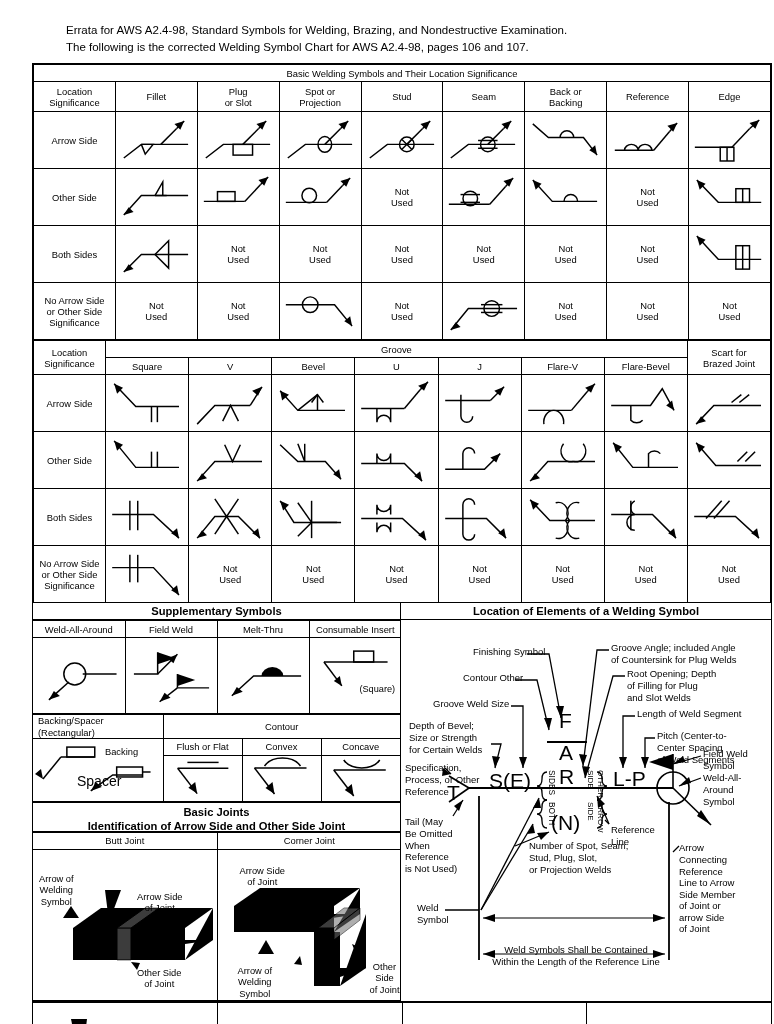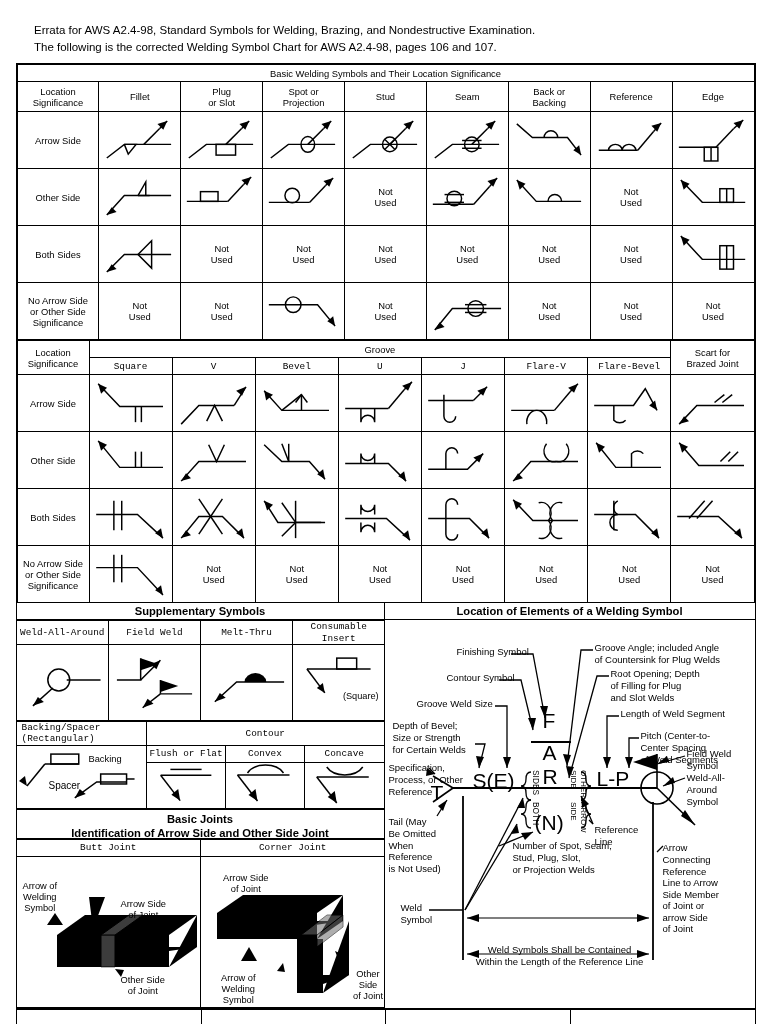--- a/index.html
+++ b/index.html
@@ -3,21 +3,21 @@
 <meta charset="utf-8">
 <style>
   * { box-sizing: border-box; margin: 0; padding: 0; }
   body {
     width: 774px; height: 1024px;
     background: #ffffff;
     font-family: "Liberation Sans", sans-serif;
     color: #000;
     overflow: hidden;
   }
-  .page { width: 771px; height: 1024px; position: relative; }
+  .page { width: 771px; height: 1024px; position: relative; padding-left: 32px; }
 
   
   .errata { padding: 22px 0 8px 34px; font-size: 11.5px; line-height: 1.45; }
 
   
   .tblwrap { margin: 0 auto; width: 740px; border: 1.6px solid #000; border-bottom: none; }
   table.wt { width: 100%; border-collapse: collapse; table-layout: fixed; }
   table.wt td, table.wt th {
     border: 0.9px solid #000;
     font-weight: normal;
@@ -42,21 +42,21 @@
   
   .split { display: flex; width: 740px; margin: 0 auto; border: 1.6px solid #000; border-top: none; border-bottom: none; }
   .colL { width: 368px; border-right: 0.9px solid #000; }
   .colR { width: 370px; }
   .bnr2 { font-weight: bold; font-size: 11.2px; text-align: center; height: 17px;
           line-height: 17px; border-bottom: 0.9px solid #000; }
   .sub { border-collapse: collapse; width: 100%; table-layout: fixed; }
   .sub td { border: 0.9px solid #000; font-size: 9.4px; text-align: center; vertical-align: middle; line-height:1.2; }
   .sub td.noL { border-left: none; }
   .sub td.noR { border-right: none; }
-  .hd { height: 17px; font-family: Liberation Mono, monospace; }
+  .hd { height: 17px; }
 
   
   .loc { position: relative; width: 370px; height: 350px; }
   .loc svg { position: absolute; left: 0; top: 0; }
   .loc .t { position: absolute; font-size: 9.5px; line-height: 1.22; white-space: pre; }
   .loc .big { font-size: 21px; font-family: "Liberation Sans", sans-serif; }
   .loc .vert { writing-mode: vertical-rl; font-size: 8.4px; letter-spacing: 0px; }
 
   
   .joint { position: relative; }
@@ -602,21 +602,21 @@
               <polyline points="28,18 62,18"></polyline>
                   <rect x="34" y="8" width="28" height="10"></rect>
               <polyline points="28,18 10,40"></polyline>
                   <polygon class="fil" points="10,40 8,30 2,35"></polygon>
               <polyline points="58,52 80,36 110,36"></polyline>
                   <rect x="84" y="28" width="26" height="10"></rect>
                   <line x1="110" y1="33" x2="118" y2="33"></line>
               <polygon class="fil" points="58,52 69,48 63,43"></polygon>
             </svg>
             <div style="position:absolute;left:72px;top:8px;font-size:9.3px">Backing</div>
-            <div style="position:absolute;left:32px;top:34px;font-size:10px">Spacer</div>
+            <div style="position:absolute;left:44px;top:34px;font-size:14px">Spacer</div>
           </td>
           <td class="hd" style="width:80px">Flush or Flat</td>
           <td class="hd" style="width:75px">Convex</td>
           <td class="hd noR" style="width:75px">Concave</td>
         </tr>
         <tr>
           <td style="height:45px">
                 <svg class="sym" viewBox="0 0 80 45" style="height:45px">
                   <polyline points="14,12 66,12"></polyline>
                   <polyline points="14,12 34,38"></polyline>
@@ -803,21 +803,21 @@
 
           <polyline points="272,232 278,226" stroke="#000" stroke-width="1.3" fill="none"></polyline>
 
           <path d="M146 152 q-5 0 -5 7 q0 7 -5 7 q5 0 5 7 q0 7 5 7" stroke="#000" stroke-width="1.3" fill="none"></path>
           <path d="M146 180 q-5 0 -5 7 q0 7 -5 7 q5 0 5 7 q0 7 5 7" stroke="#000" stroke-width="1.3" fill="none"></path>
           <path d="M196 152 q5 0 5 7 q0 7 5 7 q-5 0 -5 7 q0 7 -5 7" stroke="#000" stroke-width="1.3" fill="none"></path>
           <path d="M196 180 q5 0 5 7 q0 7 5 7 q-5 0 -5 7 q0 7 -5 7" stroke="#000" stroke-width="1.3" fill="none"></path>
         </svg>
 
         <div class="t" style="left:72px;top:26px">Finishing Symbol</div>
-        <div class="t" style="left:62px;top:52px">Contour Symbol</div>
+        <div class="t" style="left:62px;top:52px">Contour Other</div>
         <div class="t" style="left:32px;top:78px">Groove Weld Size</div>
         <div class="t" style="left:8px;top:100px">Depth of Bevel;<br>Size or Strength<br>for Certain Welds</div>
         <div class="t" style="left:4px;top:142px">Specification,<br>Process, or Other<br>Reference</div>
         <div class="t" style="left:4px;top:196px">Tail (May<br>Be Omitted<br>When<br>Reference<br>is Not Used)</div>
         <div class="t" style="left:16px;top:282px">Weld<br>Symbol</div>
 
         <div class="t" style="left:210px;top:22px">Groove Angle; included Angle<br>of Countersink for Plug Welds</div>
         <div class="t" style="left:226px;top:48px">Root Opening; Depth<br>of Filling for Plug<br>and Slot Welds</div>
         <div class="t" style="left:236px;top:88px">Length of Weld Segment</div>
         <div class="t" style="left:256px;top:110px">Pitch (Center-to-<br>Center Spacing<br>of Weld Segments</div>

